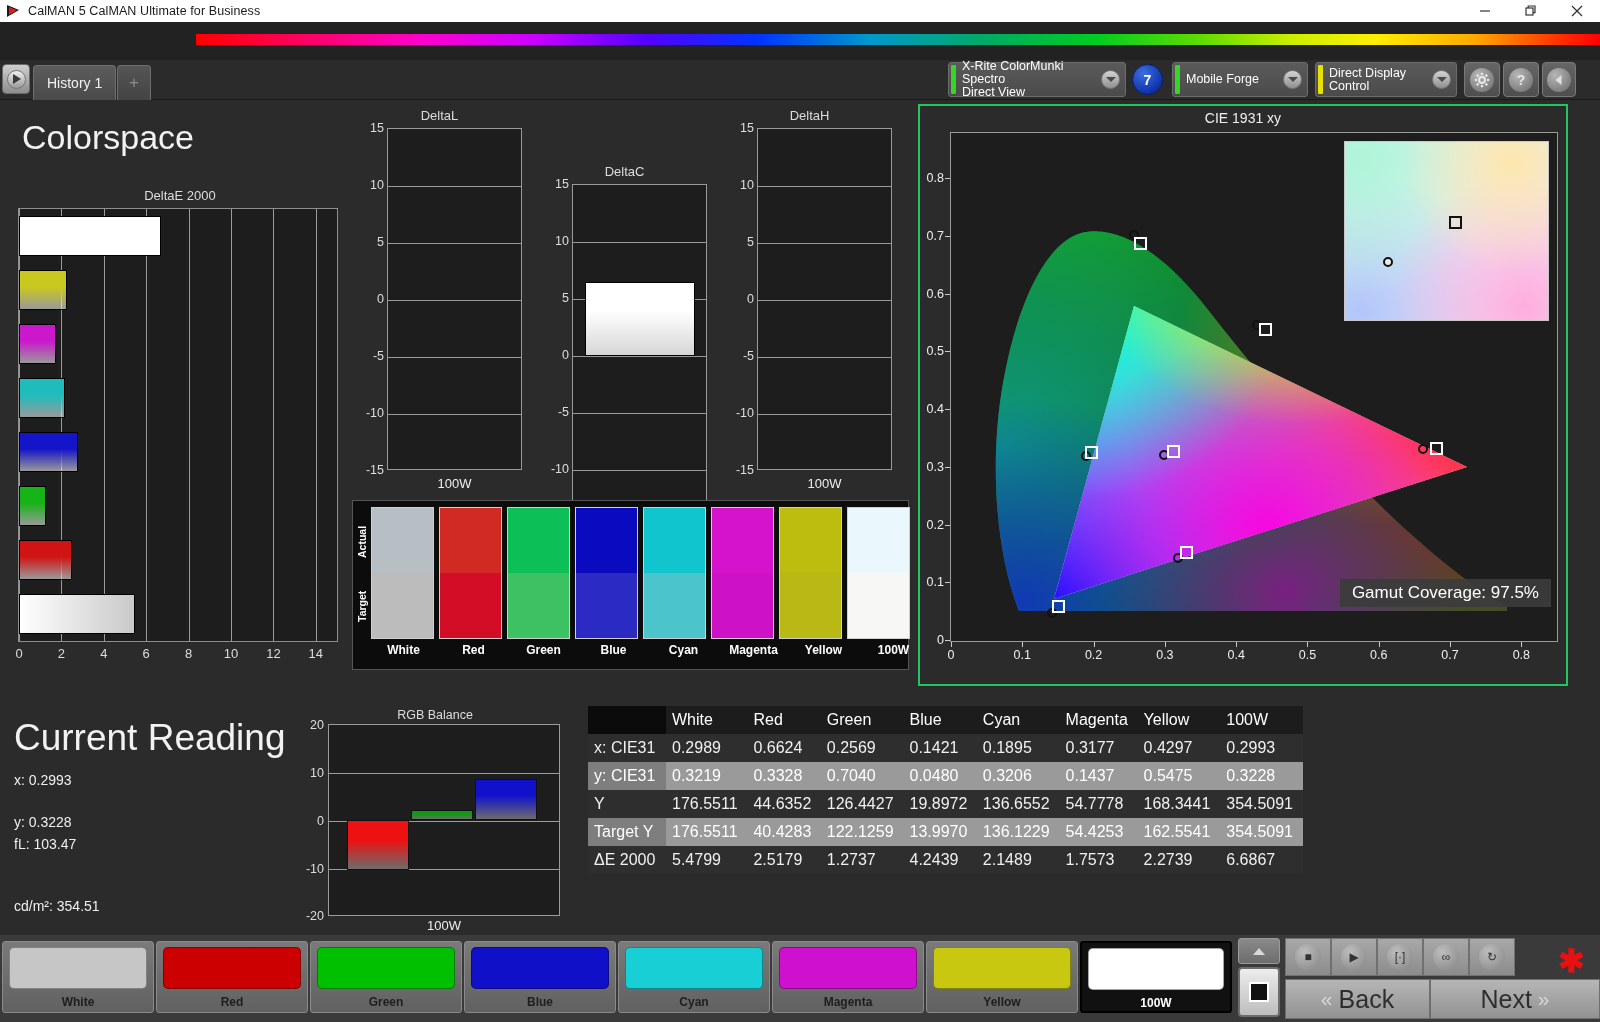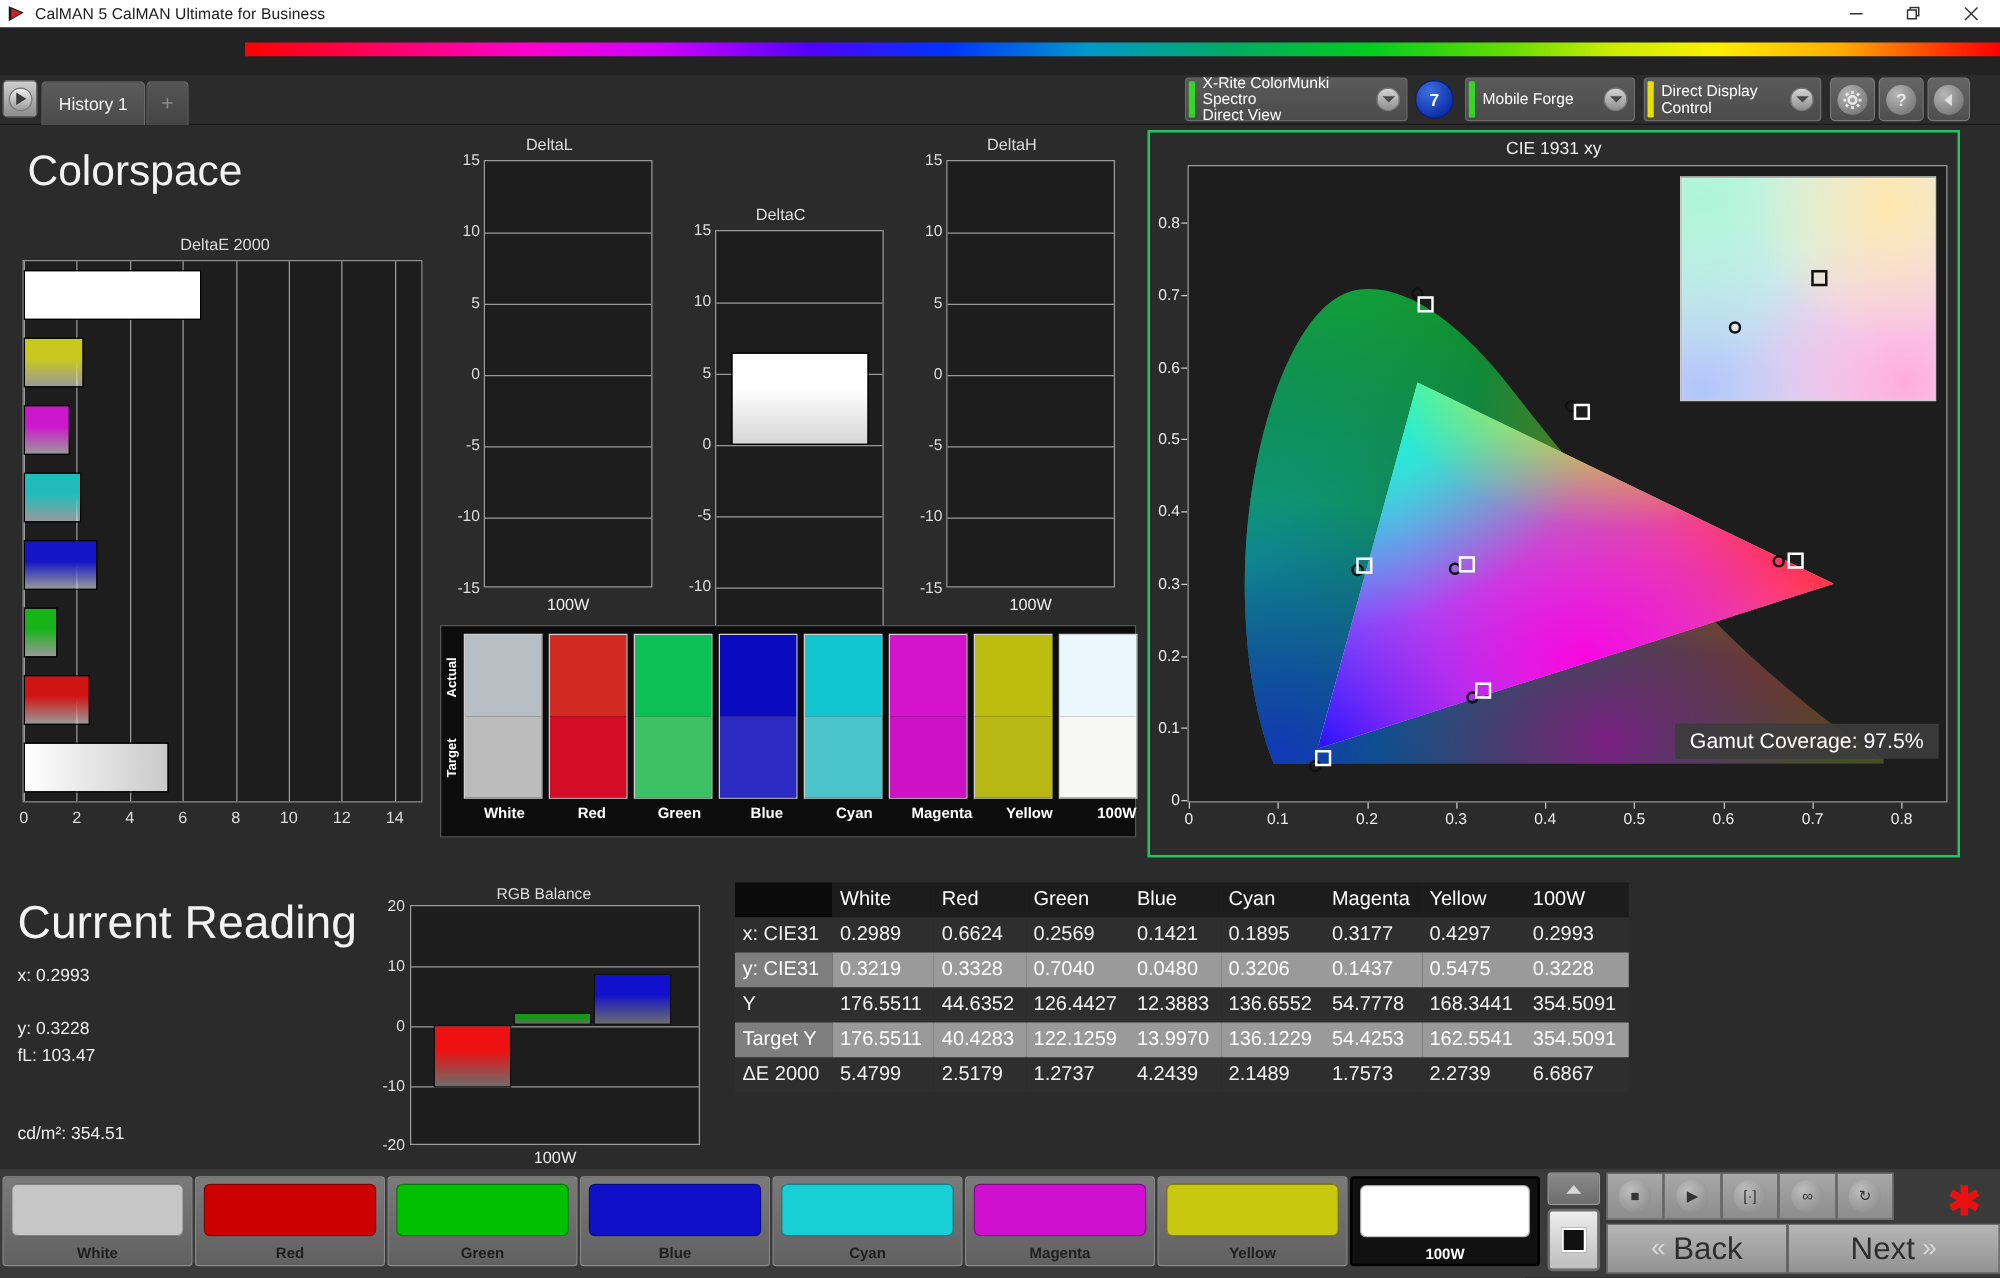--- a/index.html
+++ b/index.html
@@ -748,21 +748,21 @@
               <td>0.3206</td>
               <td>0.1437</td>
               <td>0.5475</td>
               <td>0.3228</td>
             </tr>
             <tr class="odd">
               <td>Y</td>
               <td>176.5511</td>
               <td>44.6352</td>
               <td>126.4427</td>
-              <td>12.3883</td>
+              <td>19.8972</td>
               <td>136.6552</td>
               <td>54.7778</td>
               <td>168.3441</td>
               <td>354.5091</td>
             </tr>
             <tr class="even">
               <td>Target Y</td>
               <td>176.5511</td>
               <td>40.4283</td>
               <td>122.1259</td>

